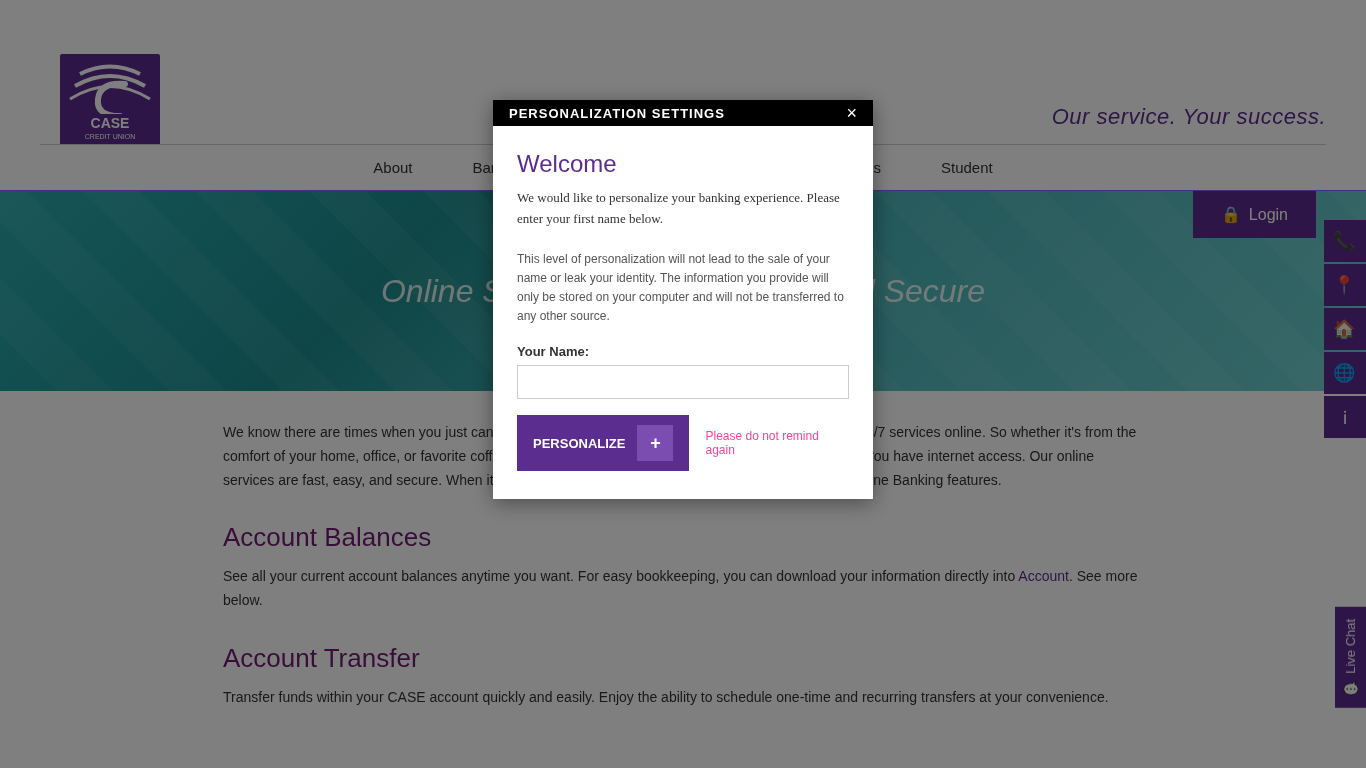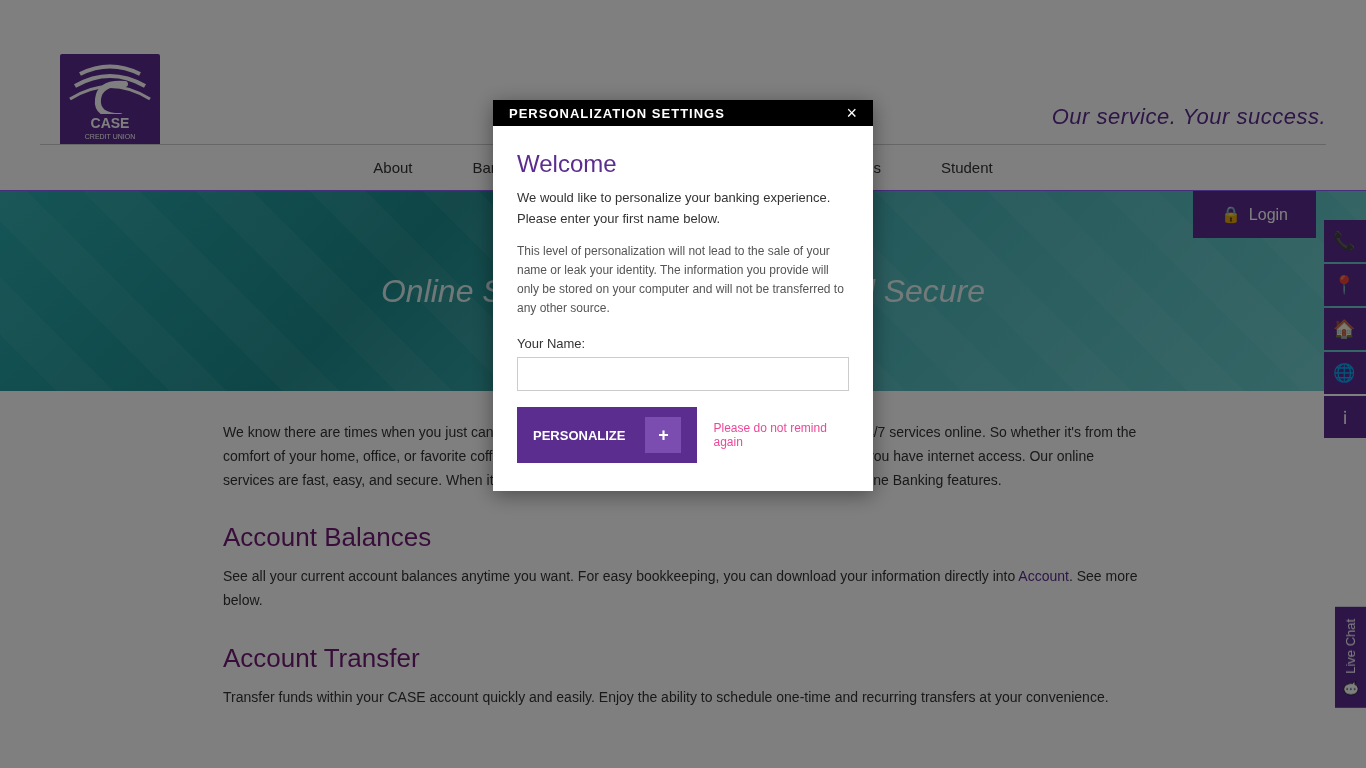--- a/index.html
+++ b/index.html
@@ -35,26 +35,26 @@
     a.inline-link { color: #5b2d8e; }
 
     
     .modal-overlay { position: fixed; top: 0; left: 0; right: 0; bottom: 0; background: rgba(0,0,0,0.5); z-index: 200; display: flex; align-items: flex-start; justify-content: center; padding-top: 100px; }
     .modal { background: white; width: 380px; box-shadow: 0 4px 20px rgba(0,0,0,0.4); }
     .modal-header { background: #000000; color: white; padding: 4px 16px; display: flex; justify-content: space-between; align-items: center; }
     .modal-header-title { font-size: 13px; font-weight: bold; letter-spacing: 1px; text-transform: uppercase; }
     .modal-close { background: none; border: none; color: white; font-size: 18px; cursor: pointer; line-height: 1; }
     .modal-body { padding: 24px 24px 28px; }
     .modal-welcome { font-size: 24px; color: #5b2d8e; margin-bottom: 10px; font-weight: normal; }
-    .modal-desc { font-size: 13px; color: #333; line-height: 1.6; margin-bottom: 12px; }
+    .modal-desc { font-size: 13px; color: #333; line-height: 1.6; margin-bottom: 20px; font-family: Liberation Serif, serif; }
     .modal-desc2 { font-size: 12px; color: #555; line-height: 1.6; margin-bottom: 18px; }
-    .modal-label { font-size: 13px; font-weight: normal; margin-bottom: 6px; }
+    .modal-label { font-size: 13px; font-weight: bold; margin-bottom: 6px; }
     .modal-input { width: 100%; border: 1px solid #ccc; padding: 8px 10px; font-size: 14px; margin-bottom: 16px; outline: none; }
     .modal-actions { display: flex; align-items: center; gap: 16px; }
-    .personalize-btn { background: #5b2d8e; color: white; border: none; padding: 10px 16px; font-size: 13px; font-weight: bold; cursor: pointer; display: flex; align-items: center; gap: 12px; }
+    .personalize-btn { background: #5b2d8e; color: white; border: none; padding: 10px 16px; font-size: 13px; font-weight: bold; cursor: pointer; display: flex; align-items: center; gap: 4px; }
     .personalize-btn .btn-plus { background: #7b4db0; width: 36px; height: 36px; display: flex; align-items: center; justify-content: center; font-size: 18px; margin-left: 8px; }
     .no-remind { font-size: 12px; color: #ec4899; cursor: pointer; text-decoration: none; }
   </style>
 </head>
 <body>
 
 <div class="header">
   <div class="logo-area">
     <svg class="logo-svg" viewBox="0 0 100 90">
 

